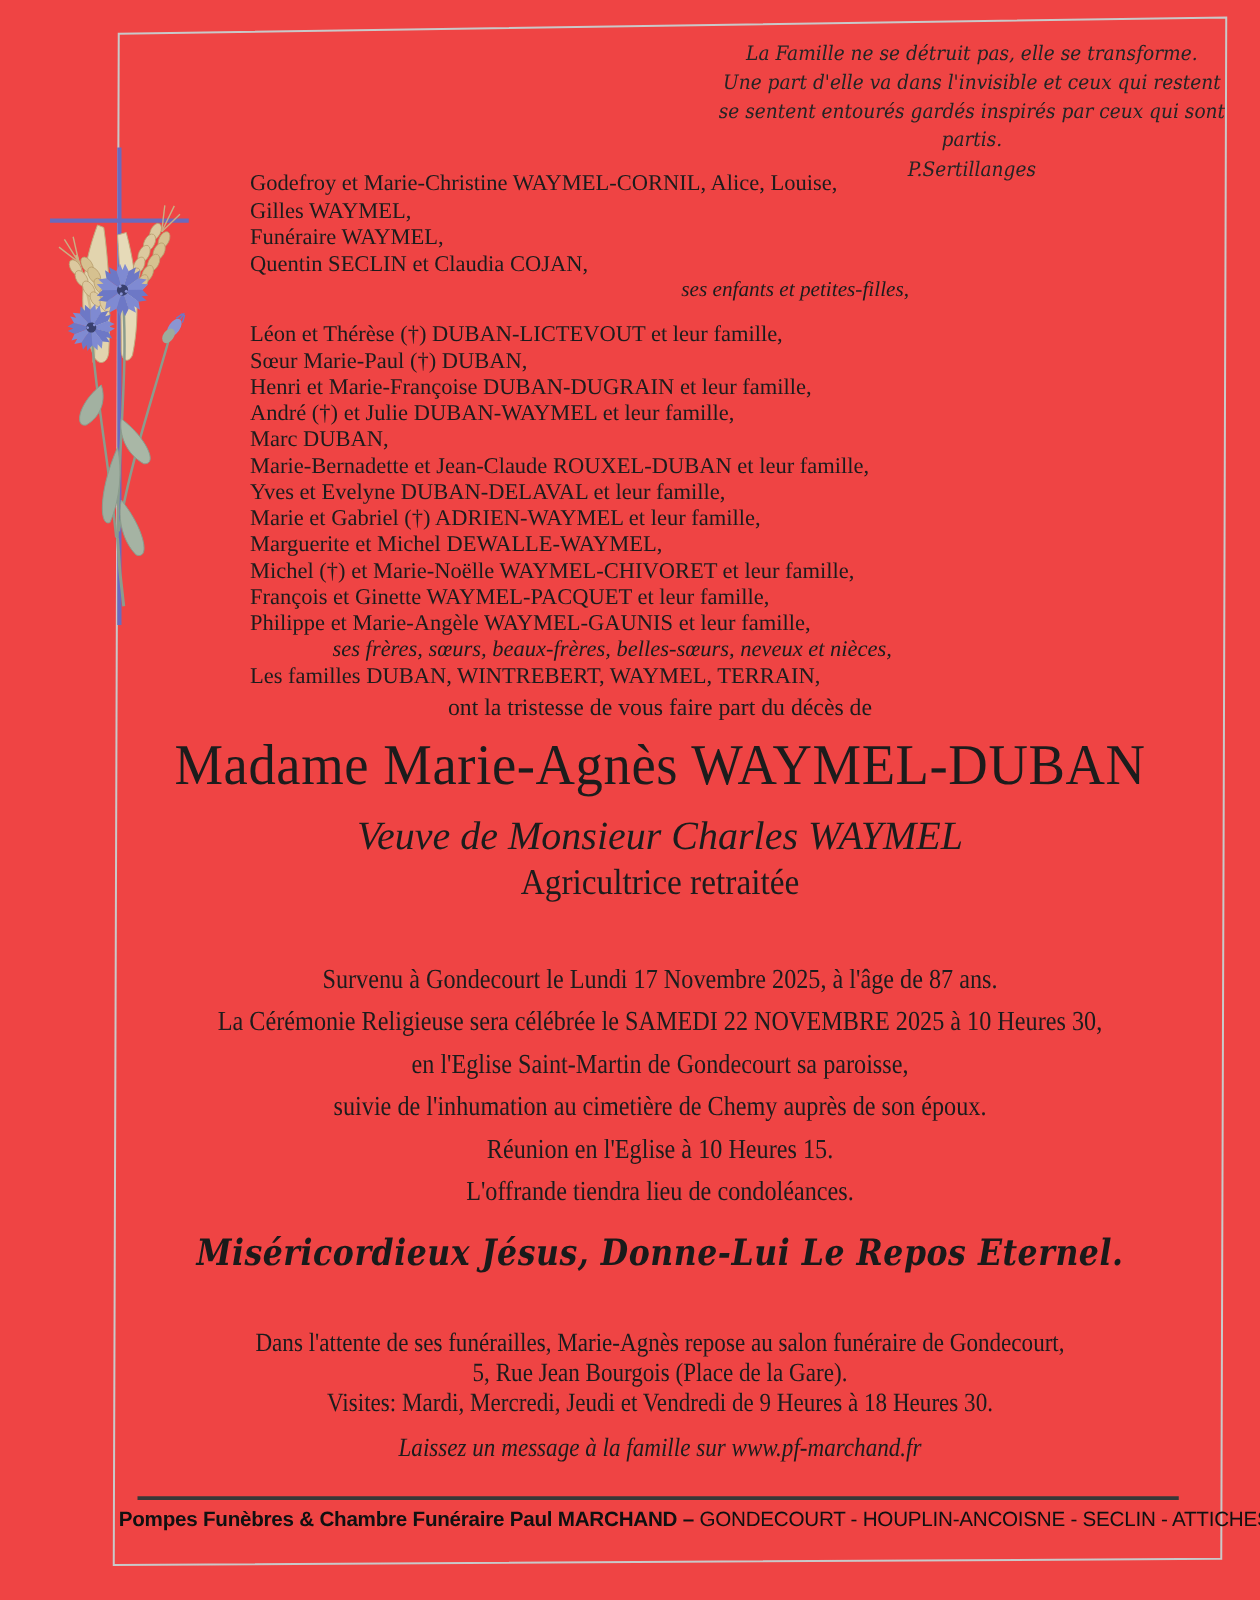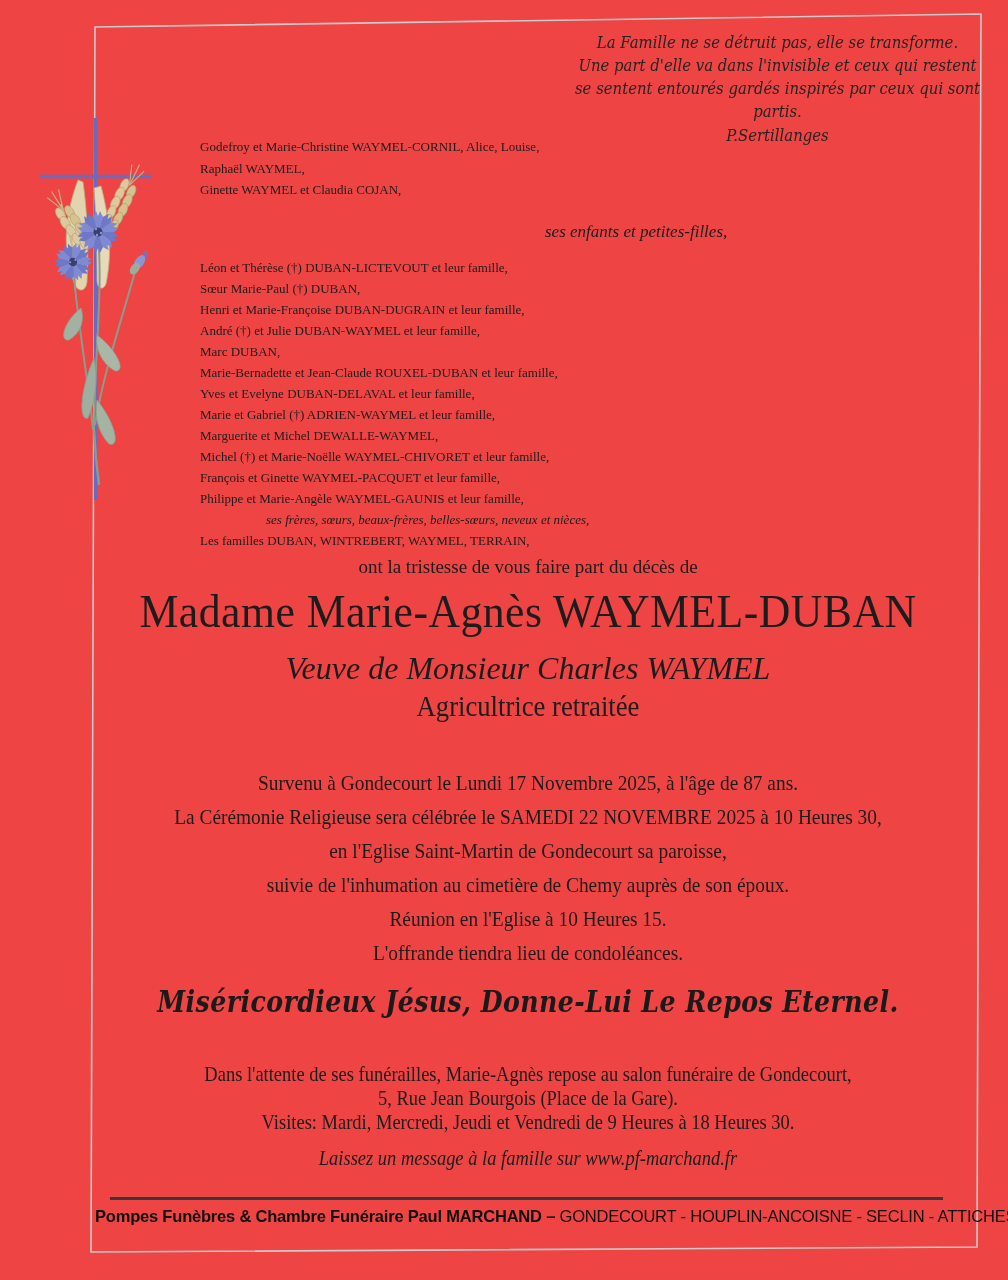--- a/index.html
+++ b/index.html
@@ -13,21 +13,21 @@
   
   .epigraph{
     left:550px;top:31px;width:455px;text-align:center;
     font-family:"DejaVu Serif",serif;font-style:italic;
     font-size:16px;line-height:23px;color:#242424;
     transform:scaleX(.93);transform-origin:center top;
   }
   .epigraph .author{margin-top:1px;}
 
   
-  .name-list{font-size:13px;line-height:21.5px;white-space:nowrap;}
+  .name-list{font-size:18px;line-height:21.5px;white-space:nowrap;}
   .children-list{left:200px;top:136px;}
   .children-note{
     left:545px;top:222px;font-style:italic;font-size:17px;white-space:nowrap;
   }
   .relatives-list{left:200px;top:257px;line-height:21px;}
   .relatives-note{font-style:italic;padding-left:66px;}
 
   
   .centercol{left:48px;width:960px;text-align:center;white-space:nowrap;}
   .intro{top:556px;font-size:19px;}
@@ -178,22 +178,23 @@
     <div>La Famille ne se détruit pas, elle se transforme.</div>
         <div>Une part d'elle va dans l'invisible et ceux qui restent</div>
         <div>se sentent entourés gardés inspirés par ceux qui sont partis.</div>
       </div>
     <div class="author">P.Sertillanges</div>
   </div>
 
   <div class="abs name-list children-list">
 
   <div>Godefroy et Marie-Christine WAYMEL-CORNIL, Alice, Louise,</div>
-      <div>Raphaël WAYMEL,</div>
-      <div>Ginette WAYMEL et Claudia COJAN,</div>
+      <div>Gilles WAYMEL,</div>
+      <div>Funéraire WAYMEL,</div>
+      <div>Quentin SECLIN et Claudia COJAN,</div>
     </div>
   <div class="abs children-note">ses enfants et petites-filles,</div>
 
   <div class="abs centercol intro">ont la tristesse de vous faire part du décès de</div>
 
   <div class="abs name-list relatives-list">
     <div>
 
     <div>Léon et Thérèse (†) DUBAN-LICTEVOUT et leur famille,</div>
         <div>Sœur Marie-Paul (†) DUBAN,</div>

